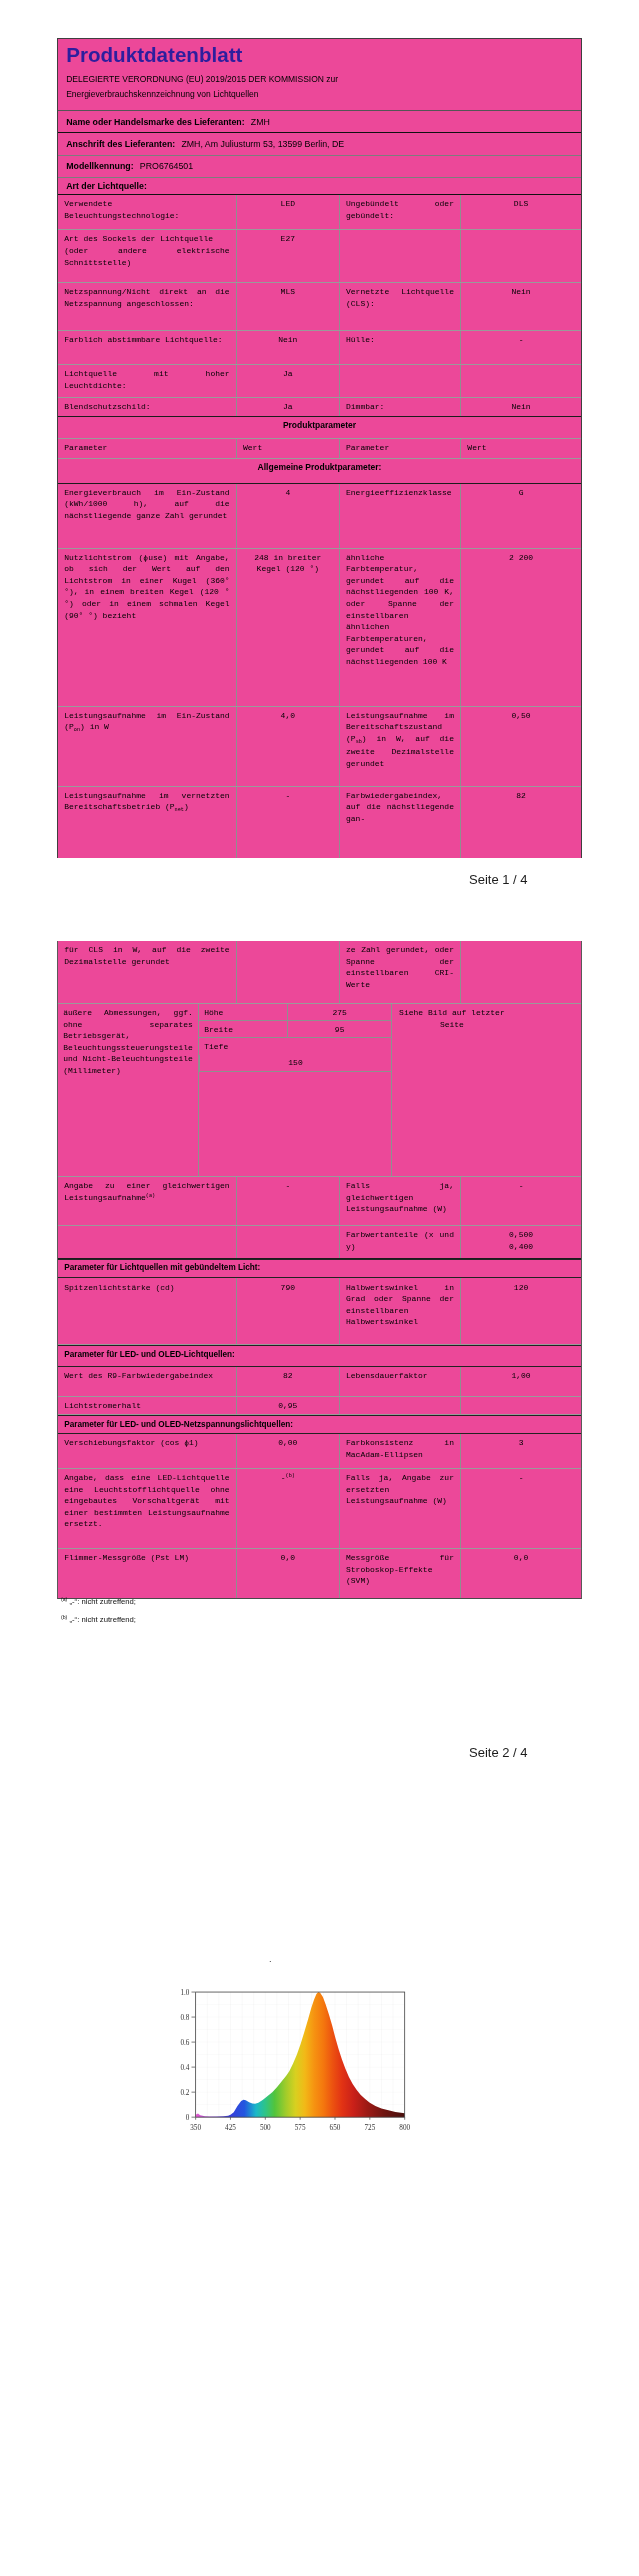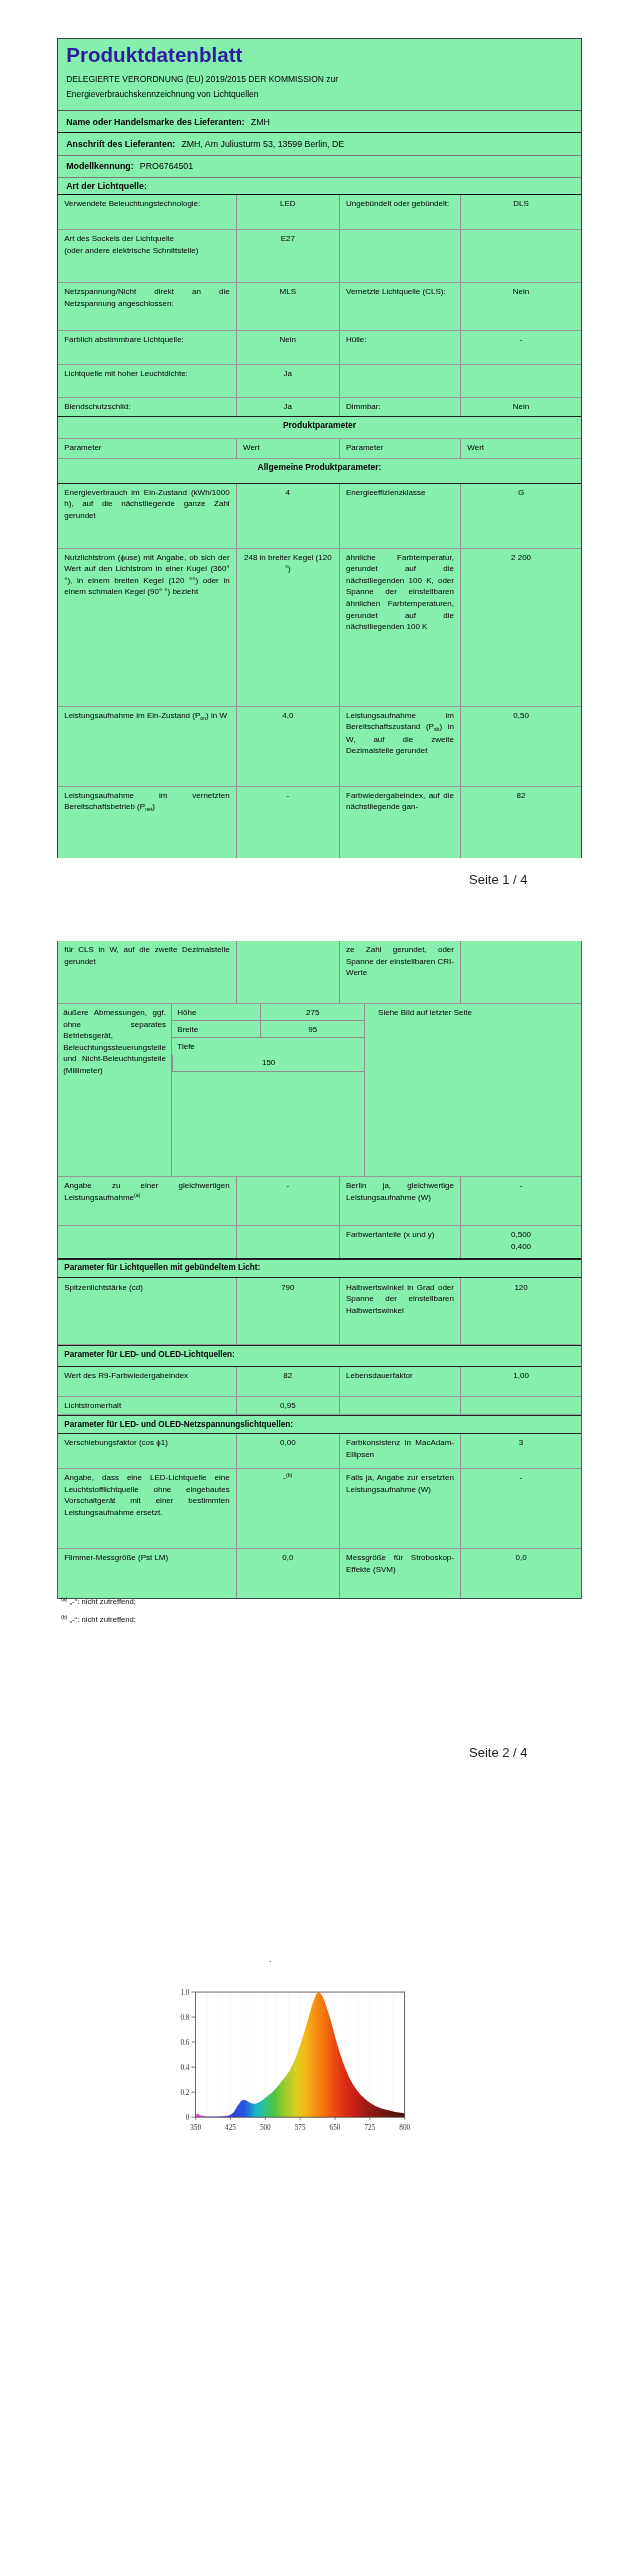--- a/index.html
+++ b/index.html
@@ -1,26 +1,26 @@
 <!DOCTYPE html>
 <html style="font-size:8.2px"><head>
 <meta charset="utf-8">
 <style>
   html,body{margin:0;padding:0;background:#ffffff;}
   body{width:639px;height:3615px;position:relative;font-family:"Liberation Sans",sans-serif;color:#000;}
-  .page{position:absolute;left:57px;width:525px;box-sizing:border-box;background:#86efac;}
+  .page{position:absolute;left:57px;width:525px;box-sizing:border-box;background:#ec4899;}
   #p1{top:38px;height:820px;border:1px solid #3f3f3f;border-bottom:none;overflow:hidden;}
   #p2{top:941px;border-left:0.8px solid #5a5a5a;border-right:0.8px solid #5a5a5a;border-bottom:0.8px solid #4a4a4a;}
   .title{color:#2d1e9e;font-size:20.6px;font-weight:bold;padding:5.2px 8.2px 0 8.2px;line-height:1.1;}
   .reg{font-size:8.5px;line-height:1.75;padding:5.2px 8.2px 8.2px 8.2px;border-bottom:0.5px solid #555;}
   .kv{padding:5.7px 8.2px;border-bottom:0.5px solid #7d7d7d;font-size:8.8px;}
   .kv b{margin-right:6.2px;}
   .kv.thickb{border-bottom:1px solid #111;}
   .kv.slim{padding:3.1px 8.2px;}
-  .tr{display:flex;border-bottom:0.5px solid #9a9a9a;box-sizing:border-box;}
+  .tr{display:flex;border-bottom:0.5px solid #9a9a9a;box-sizing:border-box;font-family:Liberation Mono, monospace;}
   .td{box-sizing:border-box;padding:3.1px 6.2px;border-left:0.5px solid #8f8f8f;font-size:8px;line-height:1.45;}
   .td:first-child{border-left:none;}
   .c1{flex:0 0 34%;}
   .c2{flex:0 0 19.7%;}
   .c3{flex:0 0 23.2%;}
   .c4{flex:0 0 23.1%;}
   .lab{text-align:justify;}
   .val{text-align:center;}
   .full{display:block;text-align:center;font-weight:bold;font-size:8.5px;padding:2.6px 6.2px;border-bottom:0.5px solid #9a9a9a;}
   .thick{border-bottom:1px solid #1c1c1c;}
@@ -167,21 +167,21 @@
       </div>
     </div>
     <div class="td c4 val">Siehe Bild auf letzter Seite</div>
   </div>
 
   <div class="tr" style="min-height:49px">
     <div class="td c1 lab">
       <span>Angabe zu einer gleichwertigen Leistungsaufnahme</span><sup class="fs">(a)</sup>
     </div>
     <div class="td c2 val">-</div>
-    <div class="td c3 lab">Berlin ja, gleichwertige Leistungsaufnahme (W)</div>
+    <div class="td c3 lab">Falls ja, gleichwertigen Leistungsaufnahme (W)</div>
     <div class="td c4 val">-</div>
   </div>
 
   <div class="tr thick" style="min-height:33px">
     <div class="td c1"></div>
     <div class="td c2"></div>
     <div class="td c3 lab">Farbwertanteile (x und y)</div>
     <div class="td c4 val">
       <div>0,500</div>
       <div>0,400</div>

